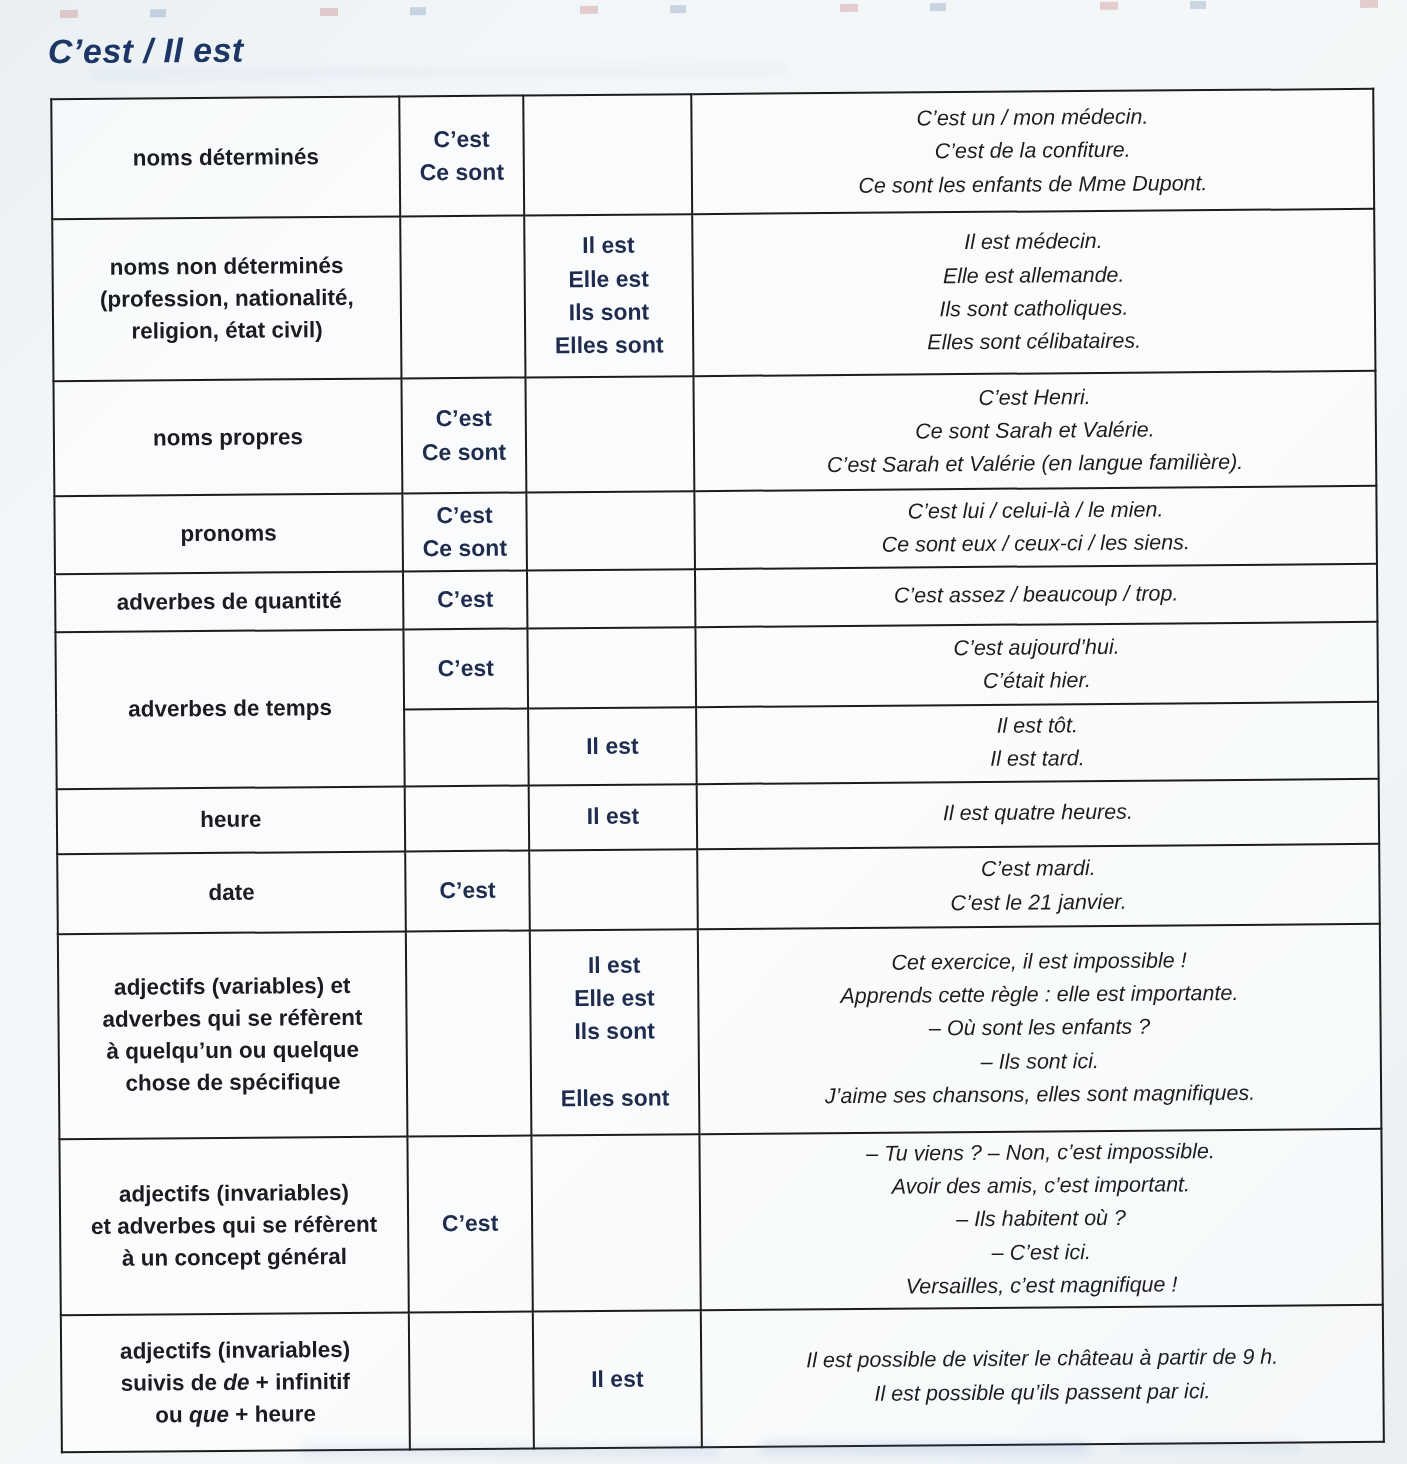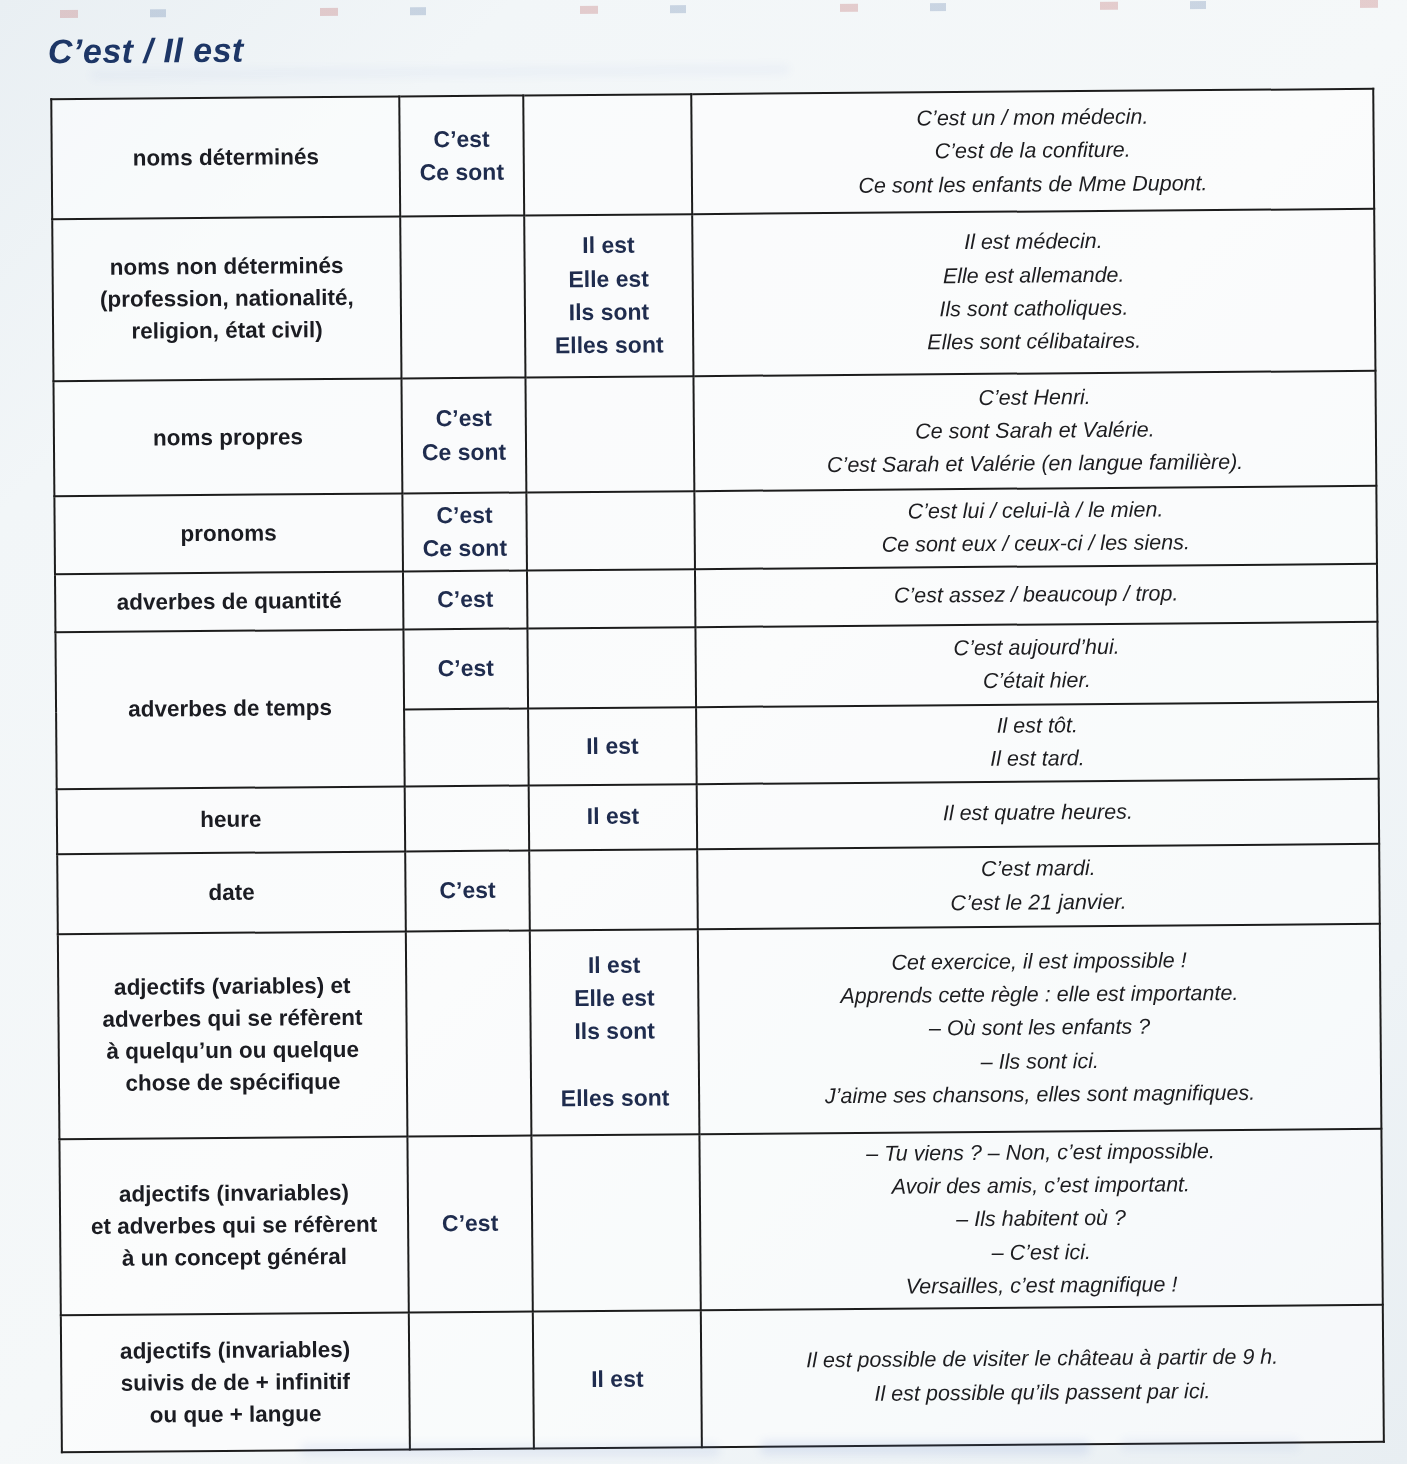--- a/index.html
+++ b/index.html
@@ -34,21 +34,21 @@
   table.grammar col.c2{width:124px;}
   table.grammar col.c3{width:168px;}
   table.grammar td{
     border:2px solid #1c1c1c;
     text-align:center;vertical-align:middle;
     white-space:pre-line;padding:4px 10px;box-sizing:border-box;
   }
   td.cat{
     font-weight:bold;font-size:22.5px;line-height:1.42;color:#1b1c22;
   }
-  td.cat .it{}
+  td.cat .it{font-style:italic;}
   td.verb{
     font-weight:bold;font-size:23px;line-height:1.45;color:#1f2c4e;
   }
   td.ex{
     font-style:italic;font-size:21.5px;line-height:1.55;color:#1d1d20;
     padding:6px 16px;
   }
   
   .bleed{
     position:absolute;background:#5a78c8;opacity:.09;filter:blur(4px);
@@ -171,21 +171,21 @@
           <td class="verb"></td>
           <td class="ex">– Tu viens ? – Non, c’est impossible.
 Avoir des amis, c’est important.
 – Ils habitent où ?
 – C’est ici.
 Versailles, c’est magnifique !</td>
         </tr>
         <tr style="height: 137px;">
           <td class="cat"><span>adjectifs (invariables)
 suivis de </span><span class="it">de</span><span> + infinitif
-ou </span><span class="it">que</span><span> + langue</span></td>
+ou </span><span class="it">que</span><span> + heure</span></td>
           <td class="verb"></td>
           <td class="verb">Il est</td>
           <td class="ex">Il est possible de visiter le château à partir de 9 h.
 Il est possible qu’ils passent par ici.</td>
         </tr>
       </tbody>
   </table>
 
   <div class="bleed b4"></div>
 </div>

